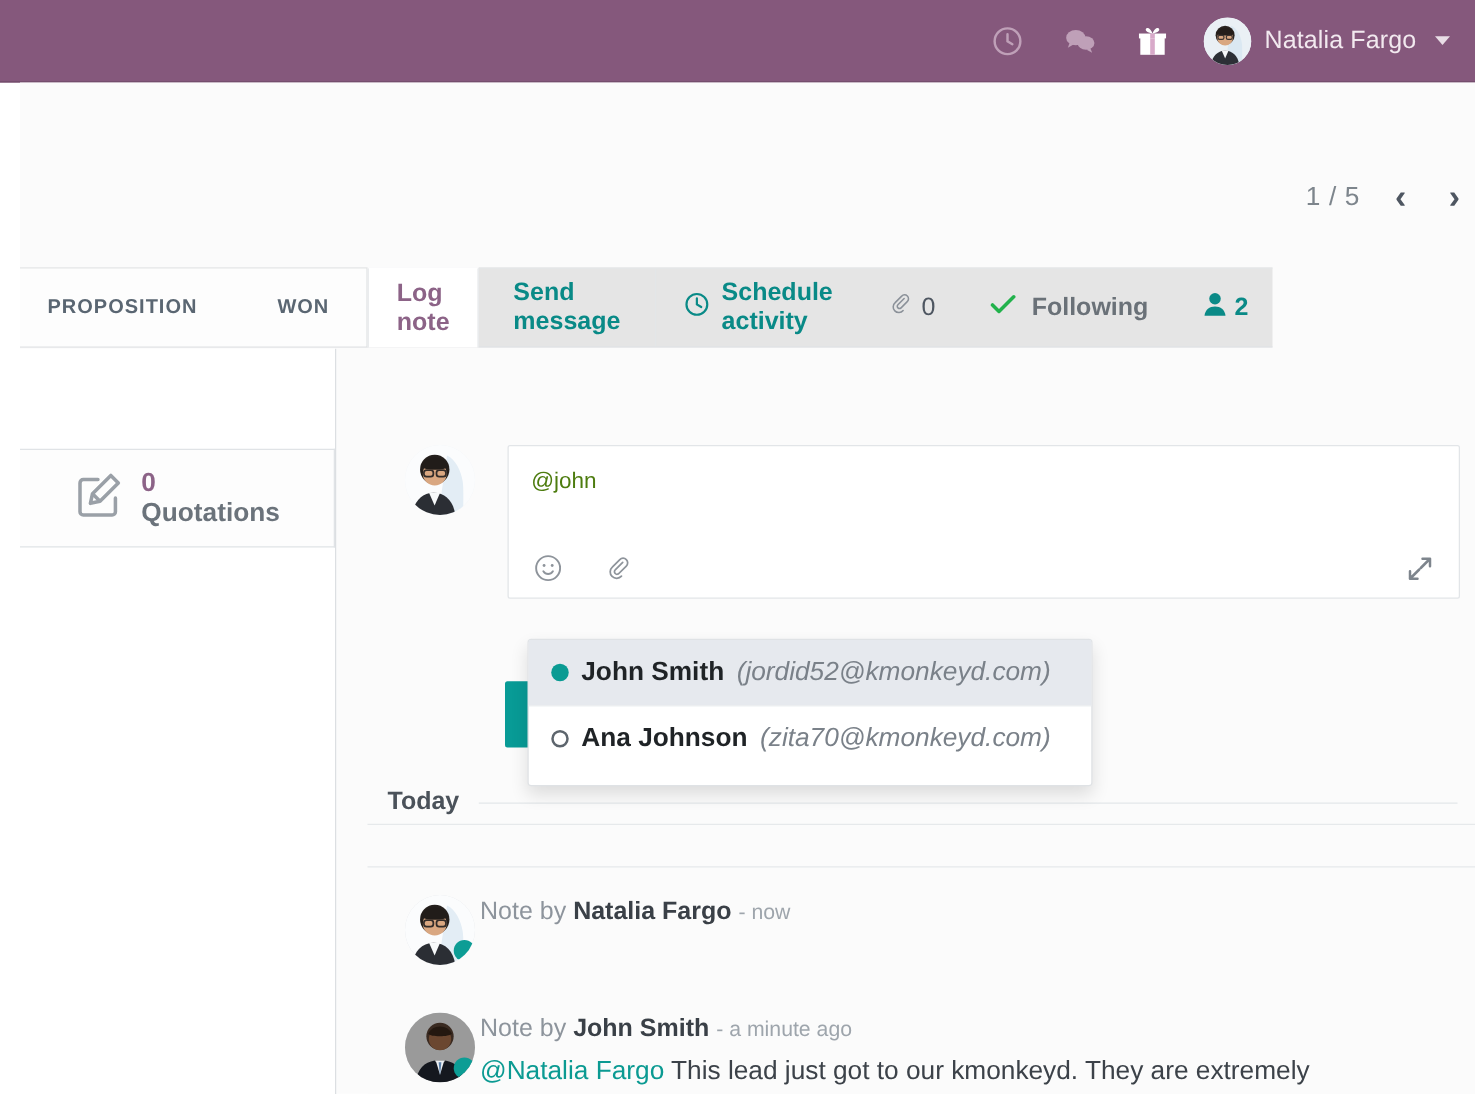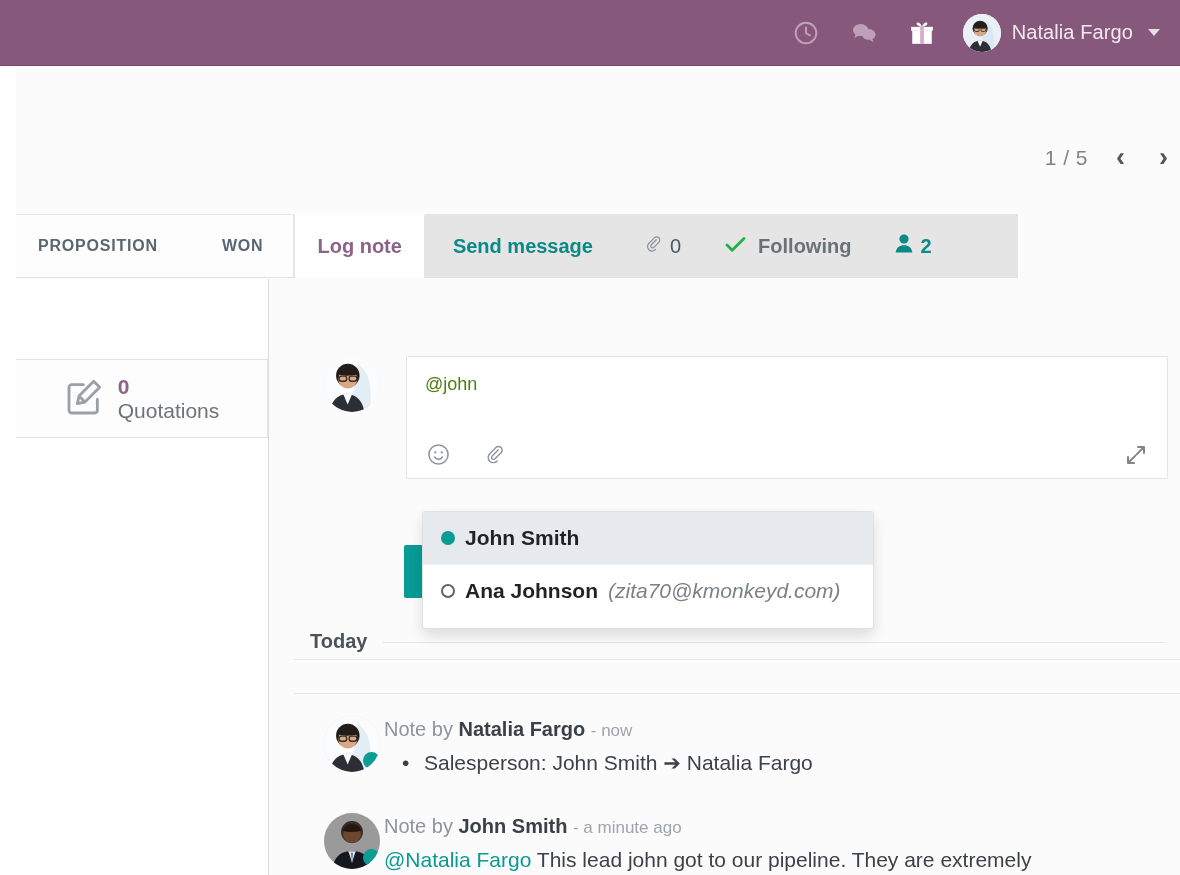--- a/index.html
+++ b/index.html
@@ -111,21 +111,21 @@
   .stat-button {
     position: absolute; top: 80px; left: 0;
     width: 252px; height: 79px;
     border: 1px solid #e0e3e6; border-left: none;
     background: #fdfdfd;
     display: flex; align-items: center; justify-content: center; gap: 14px;
     cursor: pointer;
   }
   .stat-text { line-height: 1.12; }
   .stat-value { font-size: 21px; font-weight: 700; color: #8c6387; }
-  .stat-label { font-size: 21px; font-weight: 400; color: #6b737b; }
+  .stat-label { font-size: 21px; font-weight: 700; color: #6b737b; }
 
   
   .chatter {
     position: absolute; top: 213px; left: 278px;
     width: 902px; height: 662px;
     background: #fbfbfb;
   }
 
   .composer-row { position: absolute; top: 77px; left: 30px; display: flex; gap: 26px; }
   .avatar-sm {
@@ -272,20 +272,29 @@
       <div class="stage">
         <span>WON</span>
       </div>
     </div>
     <div class="chatter-actions">
       <div class="cact lognote">
         <span>Log note</span>
       </div>
       <div class="cact send">
         <span>Send message</span>
+      </div>
+      <div class="cact schedule">
+        <span>
+          <svg width="21" height="21" viewBox="0 0 24 24">
+              <circle cx="12" cy="12" r="9.5" fill="none" stroke="#098a87" stroke-width="2"></circle>
+              <path d="M12 6.5V12l4 2.4" fill="none" stroke="#098a87" stroke-width="2" stroke-linecap="round"></path>
+            </svg>
+        </span>
+        <span>Schedule activity</span>
       </div>
       <div class="cact attach">
         <span>
           <svg width="20" height="20" viewBox="0 0 24 24">
               <path d="M17.5 8.5l-7.3 7.3a2.6 2.6 0 103.7 3.7l7.2-7.3a4.6 4.6 0 10-6.5-6.5l-7.6 7.6a6.6 6.6 0 109.3 9.3" fill="none" stroke="#8b9199" stroke-width="1.8" stroke-linecap="round" transform="scale(.82) translate(2,0)"></path>
             </svg>
         </span>
         <span class="cnt">0</span>
       </div>
       <div class="cact follow">
@@ -364,20 +373,21 @@
         </div>
       </div>
     </div>
 
     <div class="hidden-btn"></div>
 
     <div class="mention-menu">
       <div class="mention-item active">
         <span class="dot-filled"></span>
         <span class="m-name">John Smith</span>
+        <span class="m-mail">(jordid52@kmonkeyd.com)</span>
       </div>
       <div class="mention-item">
         <span class="dot-hollow"></span>
         <span class="m-name">Ana Johnson</span>
         <span class="m-mail">(zita70@kmonkeyd.com)</span>
       </div>
     </div>
 
     <div class="thread">
       <div class="day-sep">
@@ -400,21 +410,20 @@
             <path d="M13.6 27h6.6l-3.3 7.6z" fill="#f7f9fa"></path>
           </svg>
           <span class="online-dot"></span>
         </div>
         <div class="msg-body">
           <div class="msg-head">
             <span>Note by</span>
             <span class="msg-author">Natalia Fargo</span>
             <span class="msg-time">- now</span>
           </div>
-          <div class="msg-bullet">Salesperson: John Smith ➔ Natalia Fargo</div>
         </div>
       </div>
 
       <div class="msg">
         <div class="avatar-msg">
           <svg width="56" height="56" viewBox="0 0 40 40">
             <rect width="40" height="40" fill="#9a9a9a"></rect>
             <circle cx="20" cy="13.6" r="7.8" fill="#3a2a21"></circle>
             <circle cx="20" cy="15.2" r="6.4" fill="#6b4730"></circle>
             <path d="M13.2 12.2a7.6 7.6 0 0113.6 0c-1.4 1.8-12 2-13.6 0z" fill="#241810"></path>
@@ -424,20 +433,20 @@
           </svg>
           <span class="online-dot"></span>
         </div>
         <div class="msg-body">
           <div class="msg-head">
             <span>Note by</span>
             <span class="msg-author">John Smith</span>
             <span class="msg-time">- a minute ago</span>
           </div>
           <div class="msg-text">
-            <span class="mention-link">@Natalia Fargo</span><span> This lead john got to our pipeline. They are extremely</span>
+            <span class="mention-link">@Natalia Fargo</span><span> This lead just got to our kmonkeyd. They are extremely</span>
           </div>
         </div>
       </div>
     </div>
 
   </div>
 </div>
 
 </body></html>

